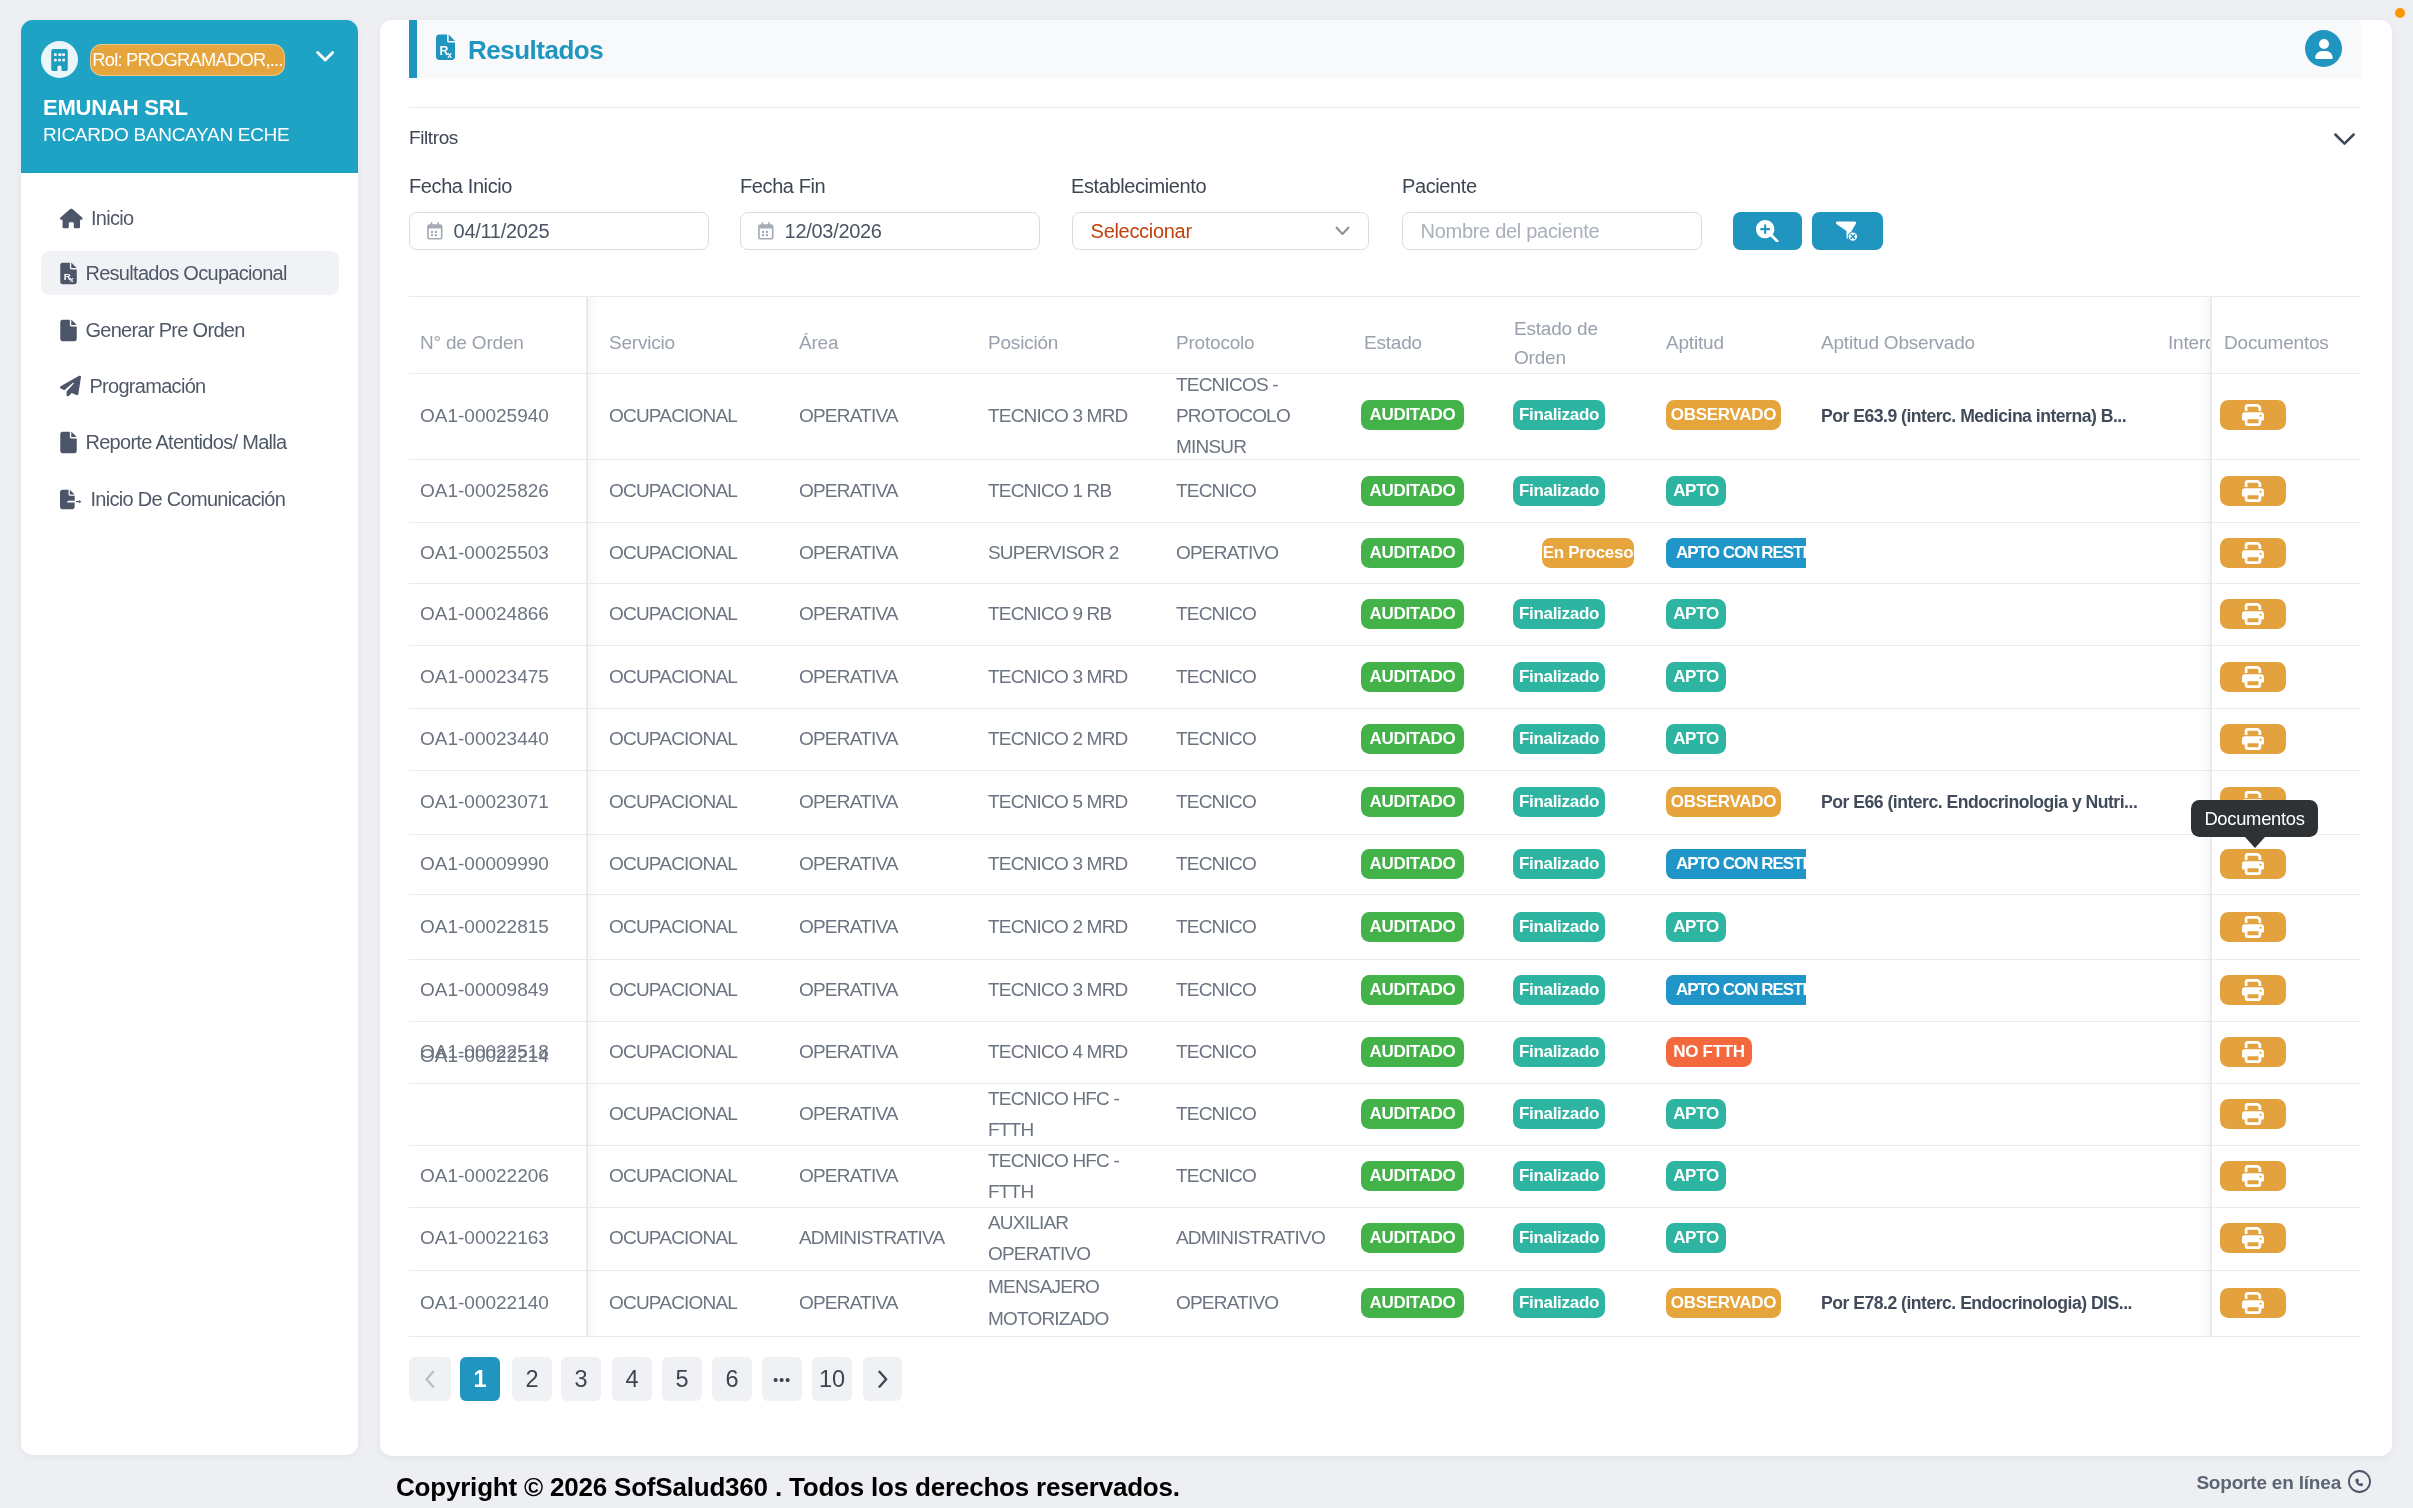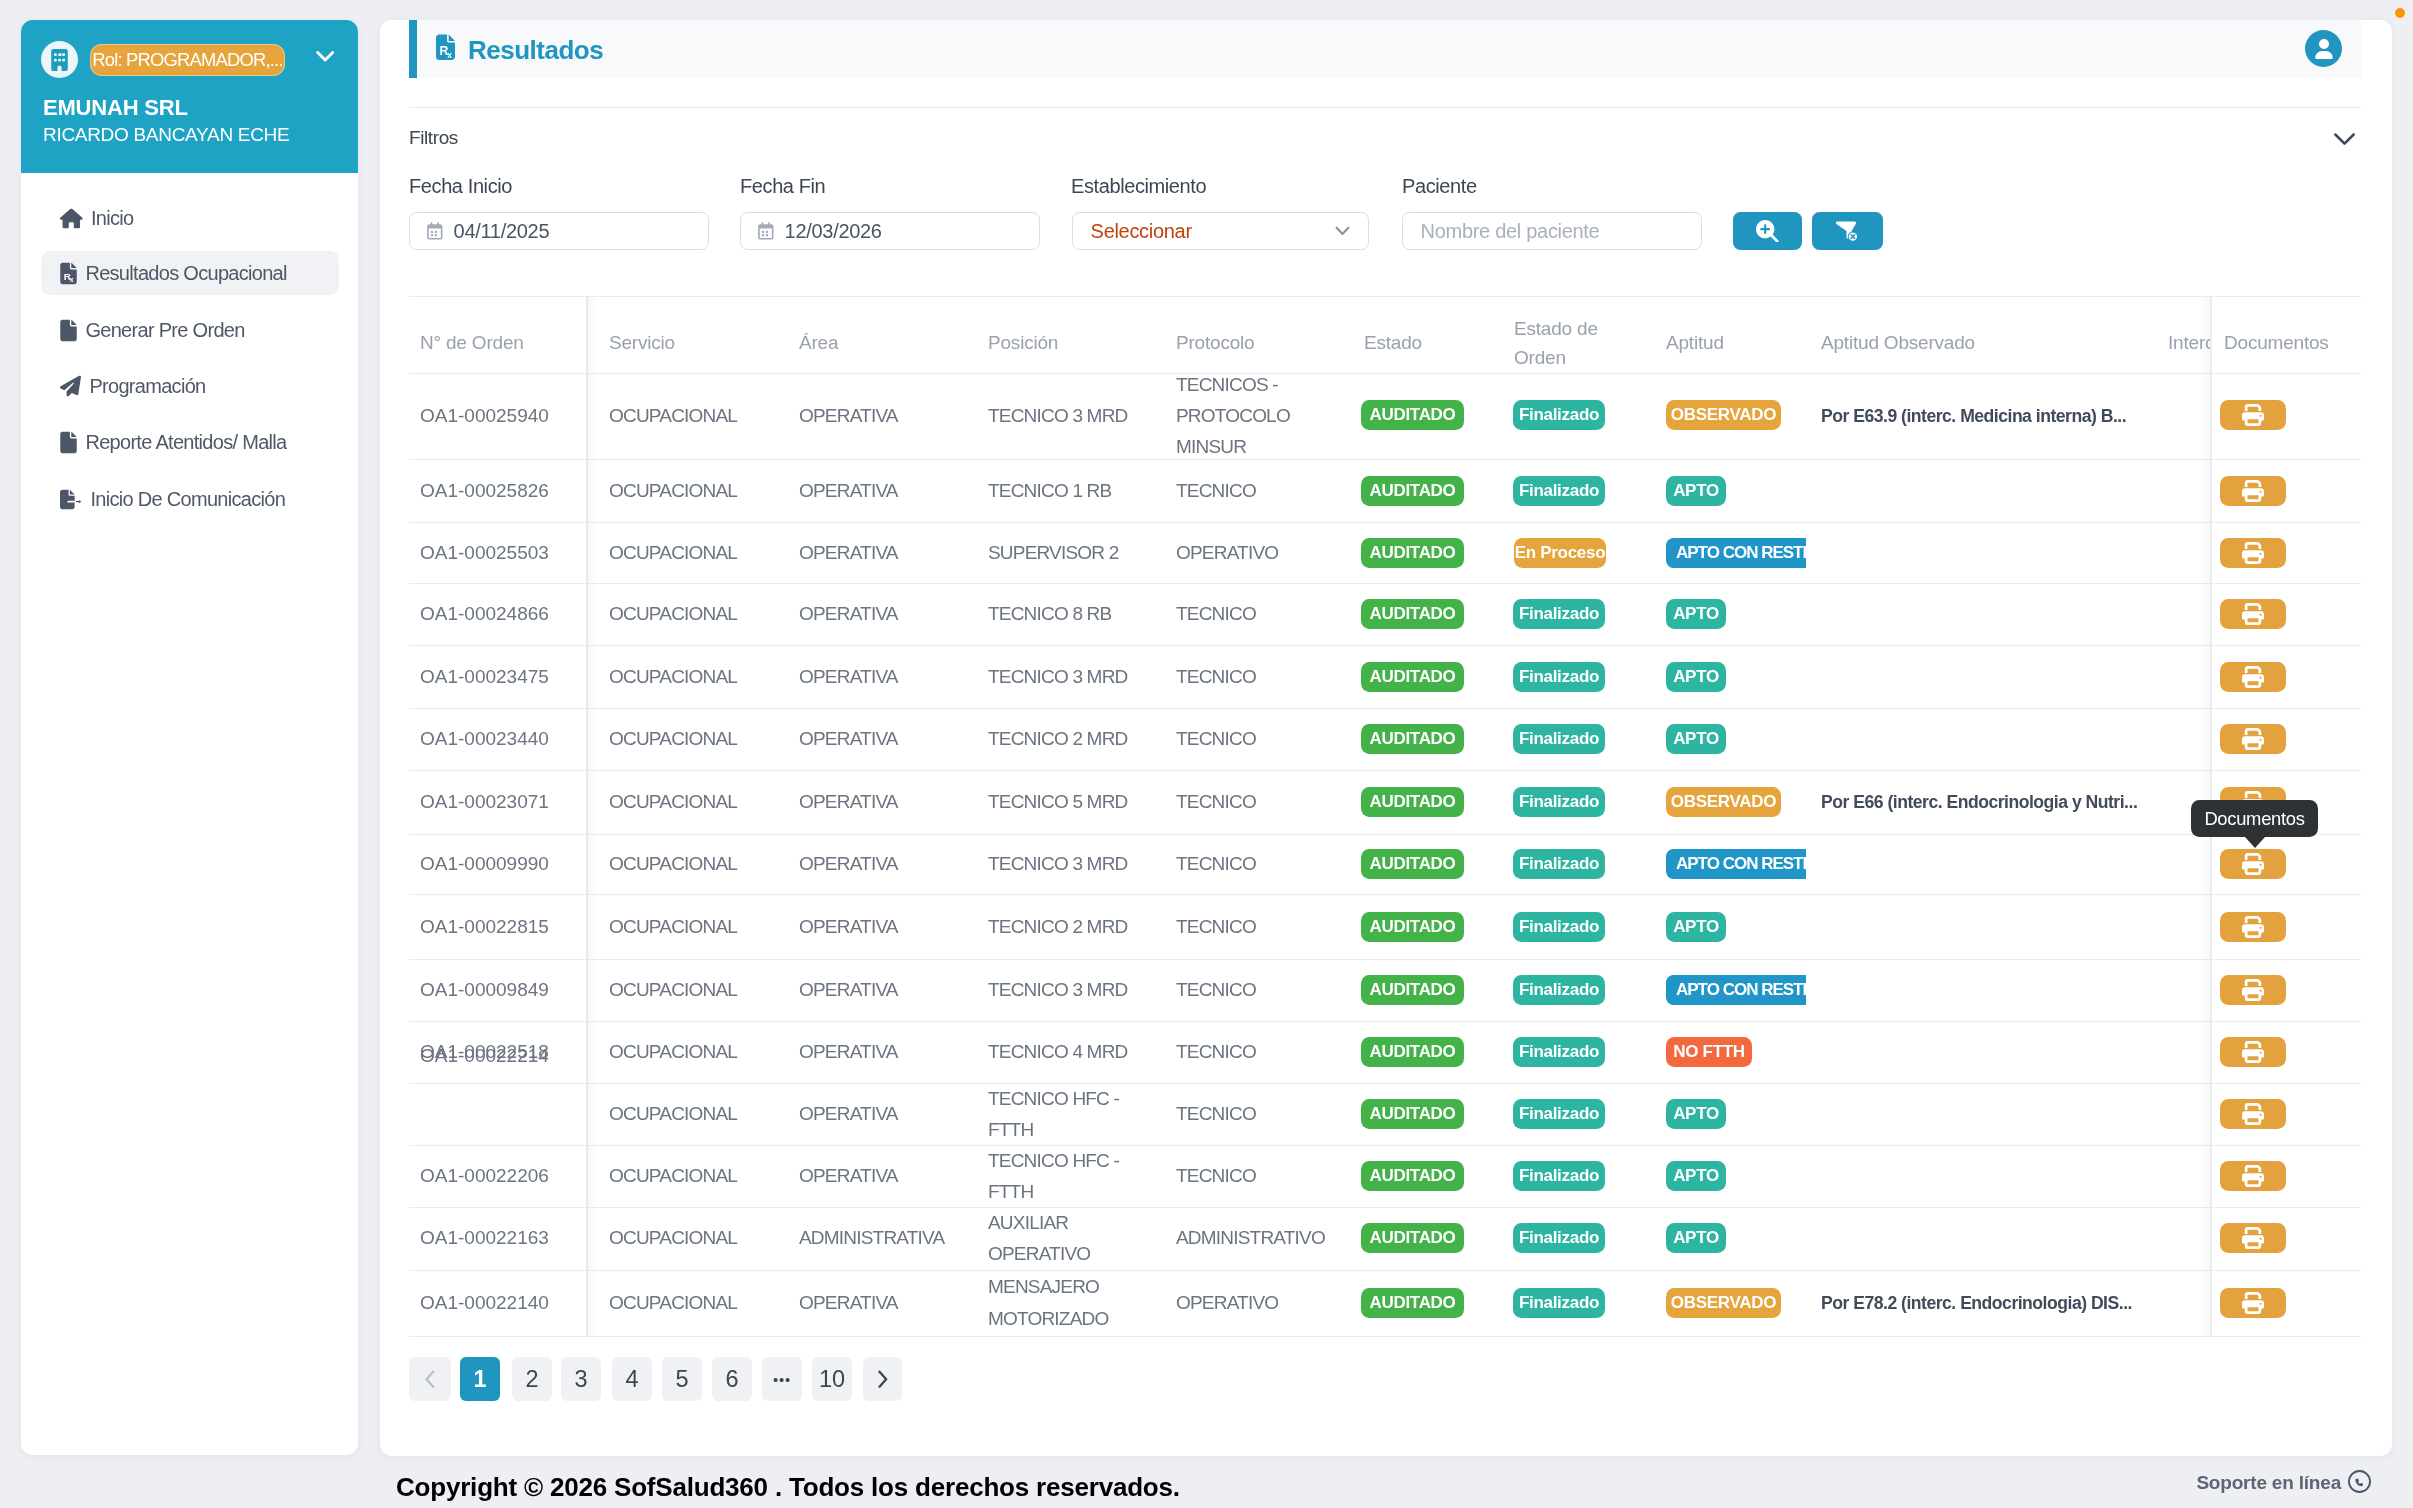--- a/index.html
+++ b/index.html
@@ -171,31 +171,31 @@
       <svg width="22" height="22" viewBox="0 0 512 512" fill="#fff">
         <path d="M128 0C92.7 0 64 28.7 64 64v96h64V64H354.7L384 93.3V160h64V93.3c0-17-6.7-33.3-18.7-45.3L400 18.7C388 6.7 371.7 0 354.7 0H128zM384 352v32 64H128V384 368 352H384zm64 32h32c17.7 0 32-14.3 32-32V256c0-35.3-28.7-64-64-64H64c-35.3 0-64 28.7-64 64v96c0 17.7 14.3 32 32 32H64v64c0 35.3 28.7 64 64 64H384c35.3 0 64-28.7 64-64V384zm-16-88c-13.3 0-24-10.7-24-24s10.7-24 24-24s24 10.7 24 24s-10.7 24-24 24z"></path>
       </svg>
     </div>
     <div class="cell" style="left:40px;top:533px;letter-spacing:0">OA1-00025503</div>
     <div class="cell" style="left:229px;top:533px">OCUPACIONAL</div>
     <div class="cell" style="left:419px;top:533px">OPERATIVA</div>
     <div class="cell" style="left:608px;top:533px">SUPERVISOR 2</div>
     <div class="cell" style="left:796px;top:533px">OPERATIVO</div>
     <div class="bdg" style="left:981px;top:518px;width:103px;background:#42b249">AUDITADO</div>
-    <div class="bdg" style="left:1134px;top:518px;width:92px;background:#e5a43c">En Proceso</div>
+    <div class="bdg" style="left:1162px;top:518px;width:92px;background:#e5a43c">En Proceso</div>
     <div class="bdg" style="left:1286px;top:518px;width:140px;background:#2095c8;border-radius:7.5px 0 0 7.5px;overflow:hidden;text-align:left;text-indent:10px;letter-spacing:-1px">APTO CON RESTRI</div>
     <div class="abs" style="left:1840px;top:518px;width:66px;height:30px;background:#e3a23e;border-radius:8.4px;display:flex;align-items:center;justify-content:center">
       <svg width="22" height="22" viewBox="0 0 512 512" fill="#fff">
         <path d="M128 0C92.7 0 64 28.7 64 64v96h64V64H354.7L384 93.3V160h64V93.3c0-17-6.7-33.3-18.7-45.3L400 18.7C388 6.7 371.7 0 354.7 0H128zM384 352v32 64H128V384 368 352H384zm64 32h32c17.7 0 32-14.3 32-32V256c0-35.3-28.7-64-64-64H64c-35.3 0-64 28.7-64 64v96c0 17.7 14.3 32 32 32H64v64c0 35.3 28.7 64 64 64H384c35.3 0 64-28.7 64-64V384zm-16-88c-13.3 0-24-10.7-24-24s10.7-24 24-24s24 10.7 24 24s-10.7 24-24 24z"></path>
       </svg>
     </div>
     <div class="cell" style="left:40px;top:594px;letter-spacing:0">OA1-00024866</div>
     <div class="cell" style="left:229px;top:594px">OCUPACIONAL</div>
     <div class="cell" style="left:419px;top:594px">OPERATIVA</div>
-    <div class="cell" style="left:608px;top:594px">TECNICO 8 RB</div>
+    <div class="cell" style="left:608px;top:594px">TECNICO 9 RB</div>
     <div class="cell" style="left:796px;top:594px">TECNICO</div>
     <div class="bdg" style="left:981px;top:579px;width:103px;background:#42b249">AUDITADO</div>
     <div class="bdg" style="left:1133px;top:579px;width:92px;background:#2eb5a2">Finalizado</div>
     <div class="bdg" style="left:1286px;top:579px;width:60px;background:#2eb5a2">APTO</div>
     <div class="abs" style="left:1840px;top:579px;width:66px;height:30px;background:#e3a23e;border-radius:8.4px;display:flex;align-items:center;justify-content:center">
       <svg width="22" height="22" viewBox="0 0 512 512" fill="#fff">
         <path d="M128 0C92.7 0 64 28.7 64 64v96h64V64H354.7L384 93.3V160h64V93.3c0-17-6.7-33.3-18.7-45.3L400 18.7C388 6.7 371.7 0 354.7 0H128zM384 352v32 64H128V384 368 352H384zm64 32h32c17.7 0 32-14.3 32-32V256c0-35.3-28.7-64-64-64H64c-35.3 0-64 28.7-64 64v96c0 17.7 14.3 32 32 32H64v64c0 35.3 28.7 64 64 64H384c35.3 0 64-28.7 64-64V384zm-16-88c-13.3 0-24-10.7-24-24s10.7-24 24-24s24 10.7 24 24s-10.7 24-24 24z"></path>
       </svg>
     </div>
     <div class="cell" style="left:40px;top:657px;letter-spacing:0">OA1-00023475</div>

